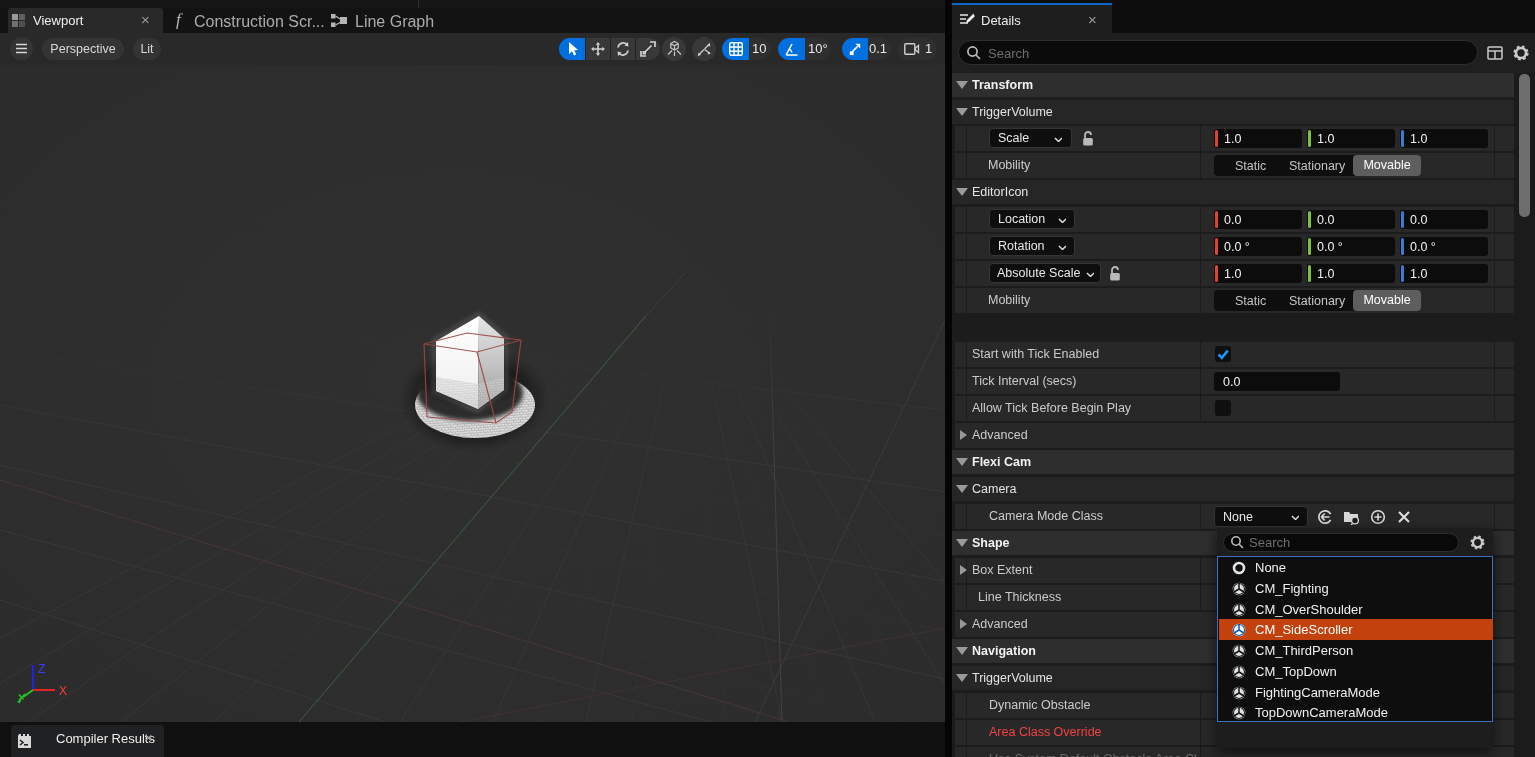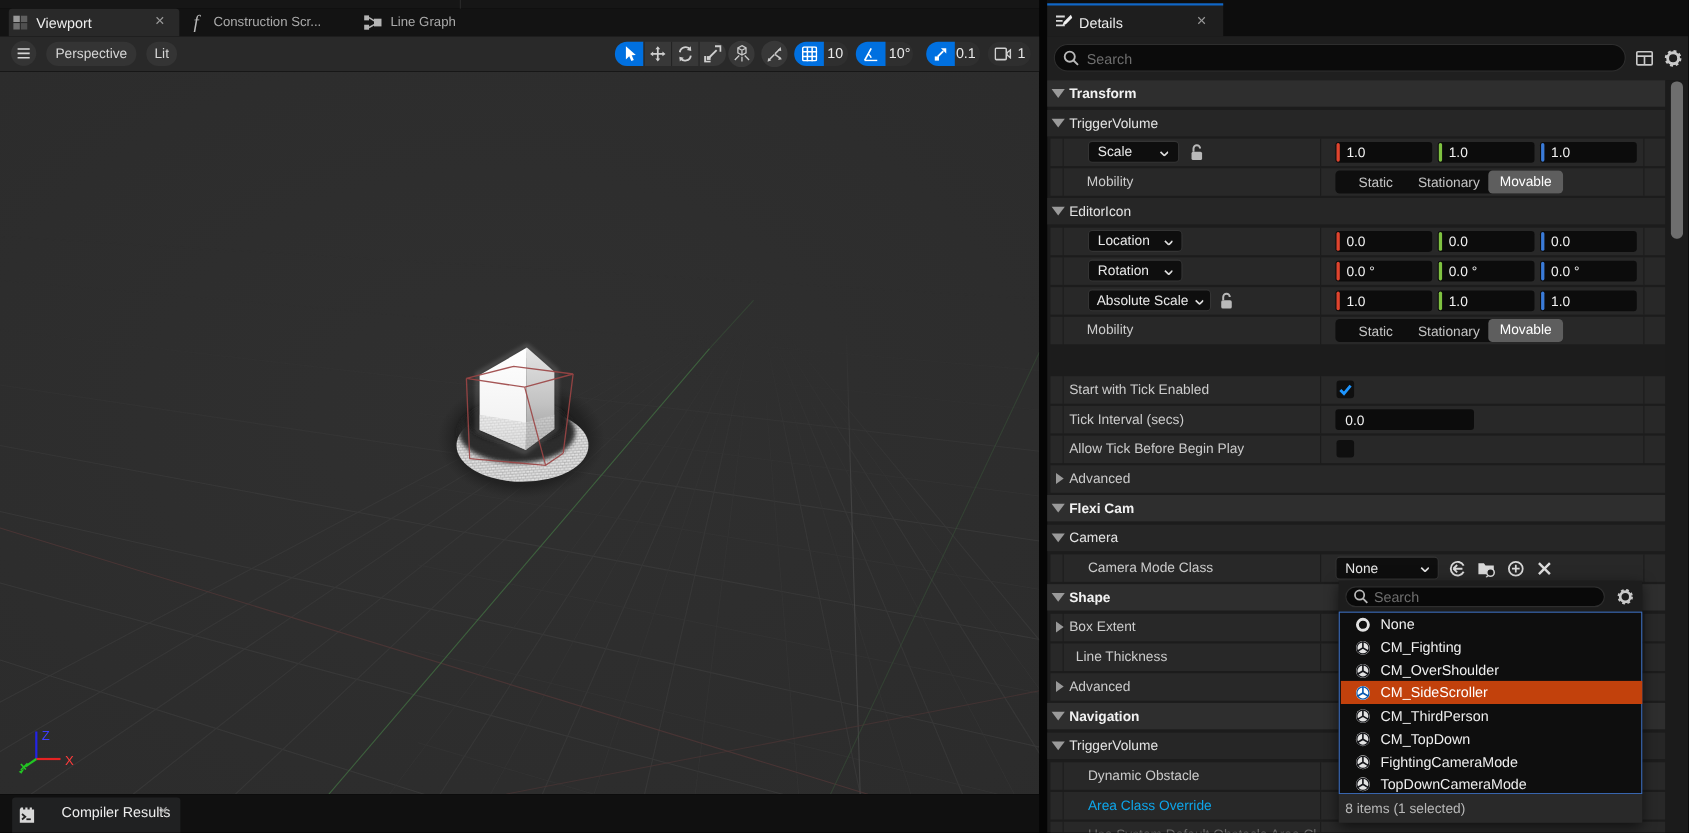--- a/index.html
+++ b/index.html
@@ -2,21 +2,21 @@
 <html><head><meta charset="utf-8"><style>
 *{margin:0;padding:0;box-sizing:border-box}
 html,body{width:1535px;height:757px;overflow:hidden;background:#000;font-family:"Liberation Sans",sans-serif;-webkit-font-smoothing:antialiased}
 .abs{position:absolute}
 #page{position:relative;width:1535px;height:757px;background:#000}
 
 #topstrip{left:0;top:0;width:945px;height:8px;background:#161616}
 #ltabbar{left:0;top:8px;width:945px;height:25px;background:#131313}
 .ltab{top:8px;height:25px;background:#292929;border-radius:3px 3px 0 0}
 .tabtxt{font-size:13px;color:#eee}
-.tabtxt2{font-size:12px;color:#ababab}
+.tabtxt2{font-size:16px;color:#ababab}
 .closex{color:#9a9a9a;font-size:15px;line-height:15px}
 #ltoolbar{left:0;top:33px;width:945px;height:32px;background:#292929}
 .pill{position:absolute;top:38px;height:22px;border-radius:11px;background:#343434;color:#d6d6d6;font-size:12.5px;display:flex;align-items:center;justify-content:center}
 #lbottom{left:0;top:722px;width:945px;height:35px;background:#101010}
 #ctab{left:11px;top:725px;width:153px;height:32px;background:#202122;border-radius:3px 3px 0 0}
 
 #splitter{left:945px;top:0;width:7px;height:757px;background:#050505}
 #dpanel{left:952px;top:0;width:583px;height:757px;background:#1c1c1c}
 #dtabbar{left:952px;top:0;width:583px;height:33px;background:#0d0d0d}
 #dtab{left:952px;top:3px;width:160px;height:30px;background:#1e1e1e;border-top:2px solid #0f67c8}
@@ -568,21 +568,21 @@
       <span class="t">TriggerVolume</span>
     </div>
 <div class="row" style="top:693px">
       <span class="vline" style="left:11px"></span>
       <span class="vline" style="left:245px"></span>
       <span class="lbl" style="left:34px">Dynamic Obstacle</span>
     </div>
 <div class="row" style="top:720px">
       <span class="vline" style="left:11px"></span>
       <span class="vline" style="left:245px"></span>
-      <span class="lbl" style="left:34px;color:#0ea5e9">Area Class Override</span>
+      <span class="lbl" style="left:34px;color:#ef4444">Area Class Override</span>
     </div>
 <div class="row" style="top:747px;height:10px;overflow:hidden">
       <span class="vline" style="left:11px"></span>
       <span class="vline" style="left:245px"></span>
       <span class="lbl" style="left:34px;color:#6b6b6b">Use System Default Obstacle Area Cl...</span>
     </div>
 <div class="abs" id="gutter"></div>
 <div class="abs" id="thumb"></div>
 
 <div class="abs" id="popup">
@@ -653,16 +653,13 @@
         </div>
   <div class="pitem" style="top:145.25px">
           <svg class="abs" style="left:13px;top:4px" width="14" height="14">
             <circle cx="7" cy="7" r="6.3" fill="#e2e2e2"></circle>
             <path d="M7 7 L7 1.2 M7 7 L2 10 M7 7 L12 10" stroke="#16171b" stroke-width="1.5" fill="none"></path>
             <circle cx="7" cy="7" r="5.5" stroke="#16171b" stroke-width="1.1" fill="none"></circle>
           </svg>
           <span class="abs" style="left:36px;top:3px">TopDownCameraMode</span>
         </div>
  </div>
- <div id="pfoot">
-        <span class="abs" style="left:6px;top:6px">8 items (1 selected)</span>
-      </div>
 </div>
 </div>
 </body></html>

